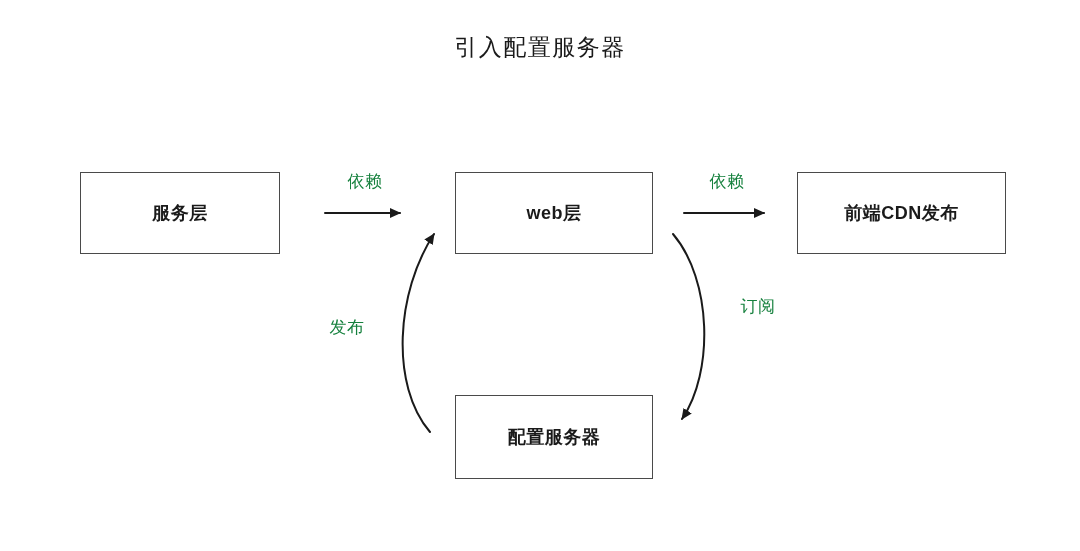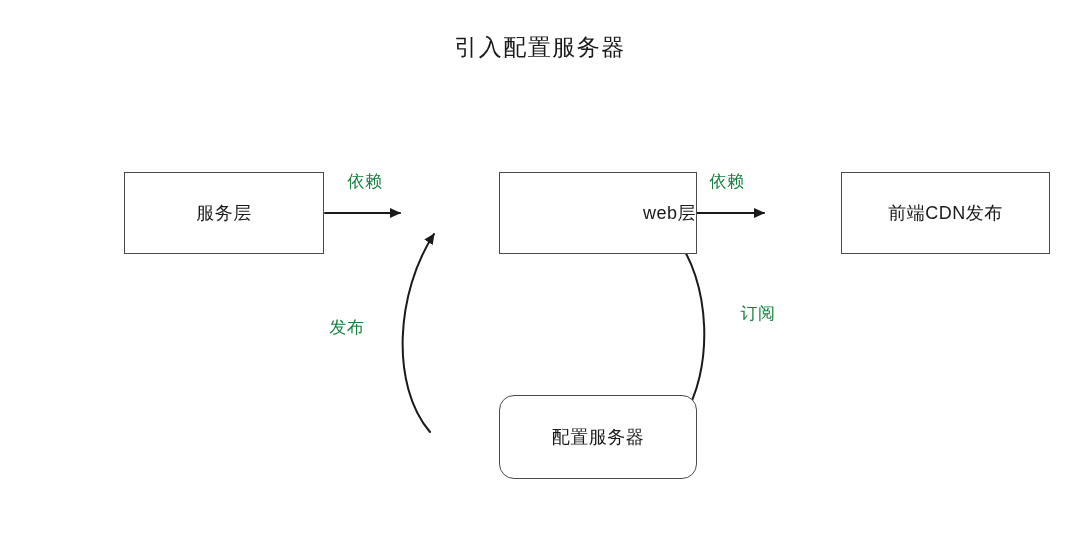--- a/index.html
+++ b/index.html
@@ -28,25 +28,24 @@
     color: #1a1a1a;
   }
   .node {
     position: absolute;
     border: 1px solid #4a4a4a;
     background: #ffffff;
     display: flex;
     align-items: center;
     justify-content: center;
     font-size: 18px;
-    font-weight: 400;
+    font-weight: 700;
     letter-spacing: 0.5px;
     color: #1a1a1a;
     box-sizing: border-box;
-    margin-left: 44px;
   }
   .edge-label {
     position: absolute;
     font-size: 17px;
     font-weight: 400;
     color: #15803d;
     width: 60px;
     text-align: center;
     letter-spacing: 0.5px;
   }
@@ -79,33 +78,33 @@
     <path class="edge" d="M325,213 L400,213" marker-end="url(#ah)"></path>
     <path class="edge" d="M684,213 L764,213" marker-end="url(#ah)"></path>
     <path class="edge" d="M430,432 C390,385 396,292 434,234" marker-end="url(#ah)"></path>
     <path class="edge" d="M673,234 C712,280 714,372 682,419" marker-end="url(#ah)"></path>
   </svg>
 
   <div class="node" style="left:80px; top:172px; width:200px; height:82px;">
     <span>服务层</span>
   </div>
 
-  <div class="node" style="left:455px; top:172px; width:198px; height:82px;justify-content:flex-end;">
+  <div class="node" style="left:455px; top:172px; width:198px; height:82px;">
     <span>web层</span>
   </div>
 
   <div class="node" style="left:797px; top:172px; width:209px; height:82px;">
     <span>前端CDN发布</span>
   </div>
 
-  <div class="node" style="left:455px; top:395px; width:198px; height:84px;border-radius:15px;">
+  <div class="node" style="left:455px; top:395px; width:198px; height:84px;">
     <span>配置服务器</span>
   </div>
 
   <div class="edge-label" style="left:335px; top:170px;">依赖</div>
 
   <div class="edge-label" style="left:697px; top:170px;">依赖</div>
 
   <div class="edge-label" style="left:317px; top:316px;">发布</div>
 
-  <div class="edge-label" style="left:728px; top:302px;">订阅</div>
+  <div class="edge-label" style="left:728px; top:295px;">订阅</div>
 
 </div>
 
 </body></html>

